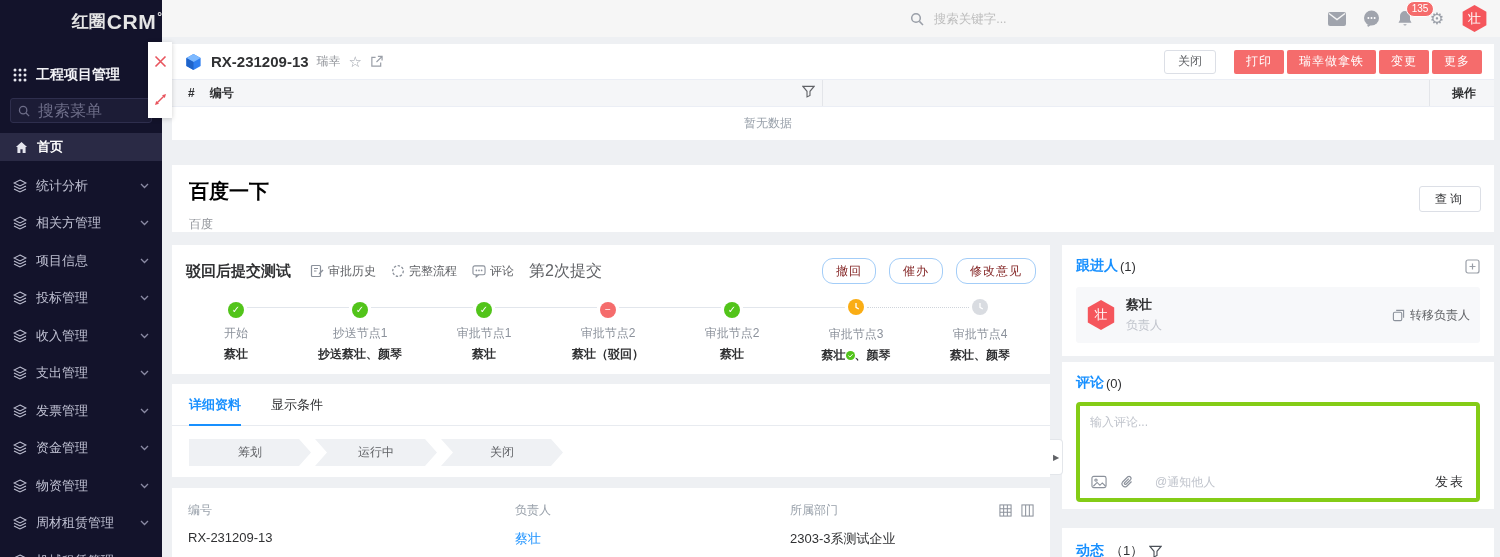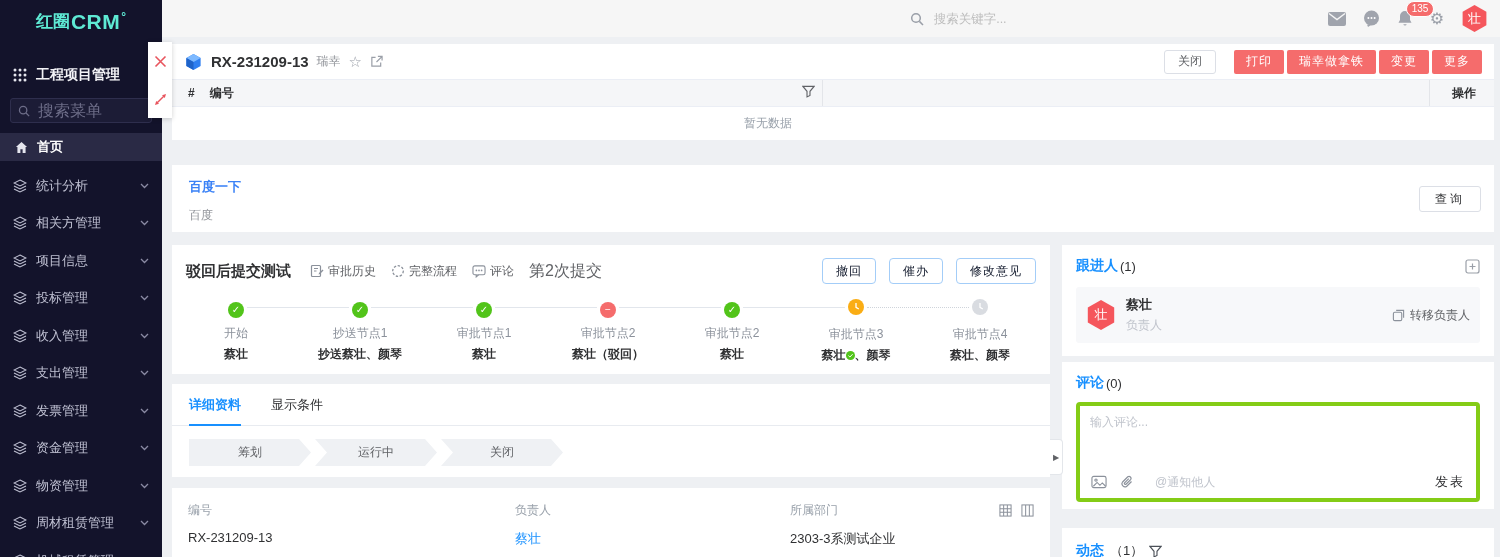--- a/index.html
+++ b/index.html
@@ -1,20 +1,20 @@
 <!DOCTYPE html>
 <html><head>
 <meta charset="utf-8">
 <style>
   html,body{margin:0;padding:0}
   body{width:1500px;height:557px;position:relative;overflow:hidden;background:#eef0f3;
        font-family:"Liberation Sans","DejaVu Sans",sans-serif;-webkit-font-smoothing:antialiased}
   
   .sidebar{position:absolute;left:0;top:0;width:162px;height:557px;background:#13132b;color:#bfc0d2;z-index:5}
-  .logo{height:48px;display:flex;align-items:flex-start;justify-content:center;padding-top:12px;color:#5eead4;gap:1px}
+  .logo{height:48px;display:flex;align-items:flex-start;justify-content:flex-end;padding-top:12px;color:#e5e5e5;gap:1px}
   .logo .brand{font-size:17px;font-weight:700;line-height:20px}
   .logo .product{font-size:21px;font-weight:700;line-height:20px;letter-spacing:.5px}
   .logo .mark{font-size:12px;font-weight:700;line-height:10px}
   .app-row{display:flex;align-items:center;gap:9px;padding:6px 13px;color:#f2f2f6;font-size:14px;font-weight:600}
   .side-search{margin:8px 10px 0;height:23px;background:#1c1c36;border:1px solid #2e2e4d;border-radius:3px;
                display:flex;align-items:center;padding:0 7px;gap:6px}
   .side-search input{background:transparent;border:none;color:#84cc16;font-size:16px;width:100%;outline:none}
   .side-search input::placeholder{color:#6d6d88}
   .home-row{display:flex;align-items:center;gap:9px;padding:0 15px;height:28px;background:#2a2a45;color:#fff;
             font-size:13px;font-weight:700;margin-top:10px;cursor:pointer}
@@ -55,32 +55,32 @@
   .th-hash{padding-left:16px}
   .th-no{margin-left:15px}
   .th-funnel{position:absolute;left:630px;top:5px;cursor:pointer}
   .th-div1{position:absolute;left:650px;top:0;bottom:0;width:1px;background:#e3e5e9}
   .th-div2{position:absolute;right:64px;top:0;bottom:0;width:1px;background:#e3e5e9}
   .th-op{margin-left:auto;padding-right:18px}
   .empty-row{height:33px;display:flex;align-items:center;justify-content:center;color:#98a0aa;font-size:12px;
              padding-right:130px}
   
   .baidu-card{left:10px;top:128px;width:1322px;height:67px}
-  .baidu-title{color:#3b82f6;font-size:13px;font-weight:700;padding:13px 17px 0;cursor:pointer}
+  .baidu-title{color:#000000;font-size:20px;font-weight:700;padding:13px 17px 0;cursor:pointer}
   .baidu-sub{color:#909399;font-size:12px;padding:11px 17px 0}
   .btn-query{position:absolute;right:13px;top:21px;height:26px;padding:0 15px;border:1px solid #dcdfe6;border-radius:3px;
              background:#fff;font-size:12px;color:#303133;letter-spacing:3px;cursor:pointer}
   
   .wf-card{left:10px;top:208px;width:878px;height:129px}
   .wf-head{display:flex;align-items:center;padding:13px 14px 0;gap:15px}
   .wf-title{font-size:15px;font-weight:700;color:#303133;margin-right:4px}
   .wf-link{display:flex;align-items:center;gap:4px;font-size:12px;color:#606266;cursor:pointer}
   .wf-sub{font-size:16px;color:#606266}
   .wf-btns{display:flex;gap:13px;margin-left:auto}
-  .btn-blue{height:26px;padding:0 13px;border:1px solid #a3cdf8;color:#0f172a;background:#fff;border-radius:4px;
+  .btn-blue{height:26px;padding:0 13px;border:1px solid #a3cdf8;color:#7f1d1d;background:#fff;border-radius:11px;
             font-size:12px;cursor:pointer;letter-spacing:1px}
   .steps-row{display:flex;margin-top:15px;padding-left:2px}
   .step{width:124px;text-align:center;position:relative}
   .dot{width:16px;height:16px;border-radius:50%;display:inline-flex;align-items:center;justify-content:center;
        color:#fff;font-size:10px;position:relative;z-index:2}
   .dot.done{background:#52c41a}.dot.rejected{background:#f56c6c}.dot.pending{background:#faad14}.dot.waiting{background:#d9dce1}
   .connector{position:absolute;top:8px;left:calc(50% + 11px);width:calc(100% - 22px);border-top:1px solid #e2e6ec;z-index:1}
   .connector.dashed{border-top:1px dotted #cfd4db}
   .step-name{margin-top:7px;font-size:12px;color:#8b919b}
   .step-person{margin-top:4px;font-size:12px;color:#303133;font-weight:600}

